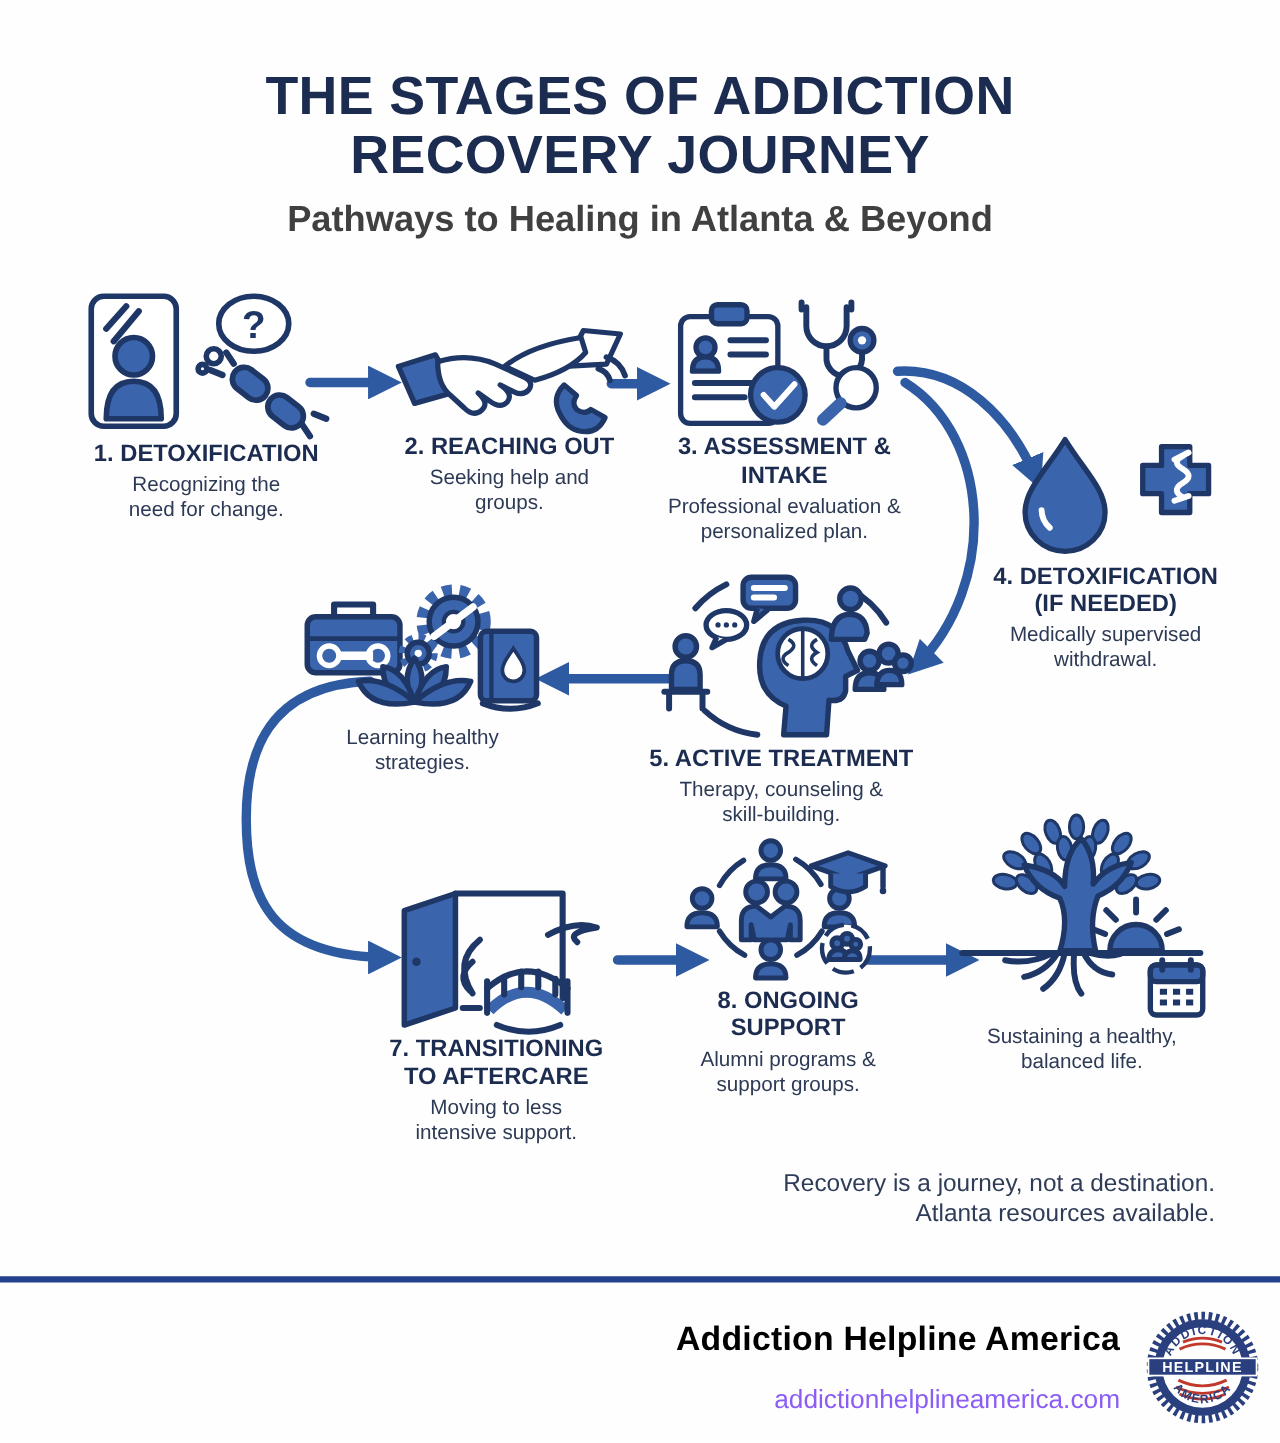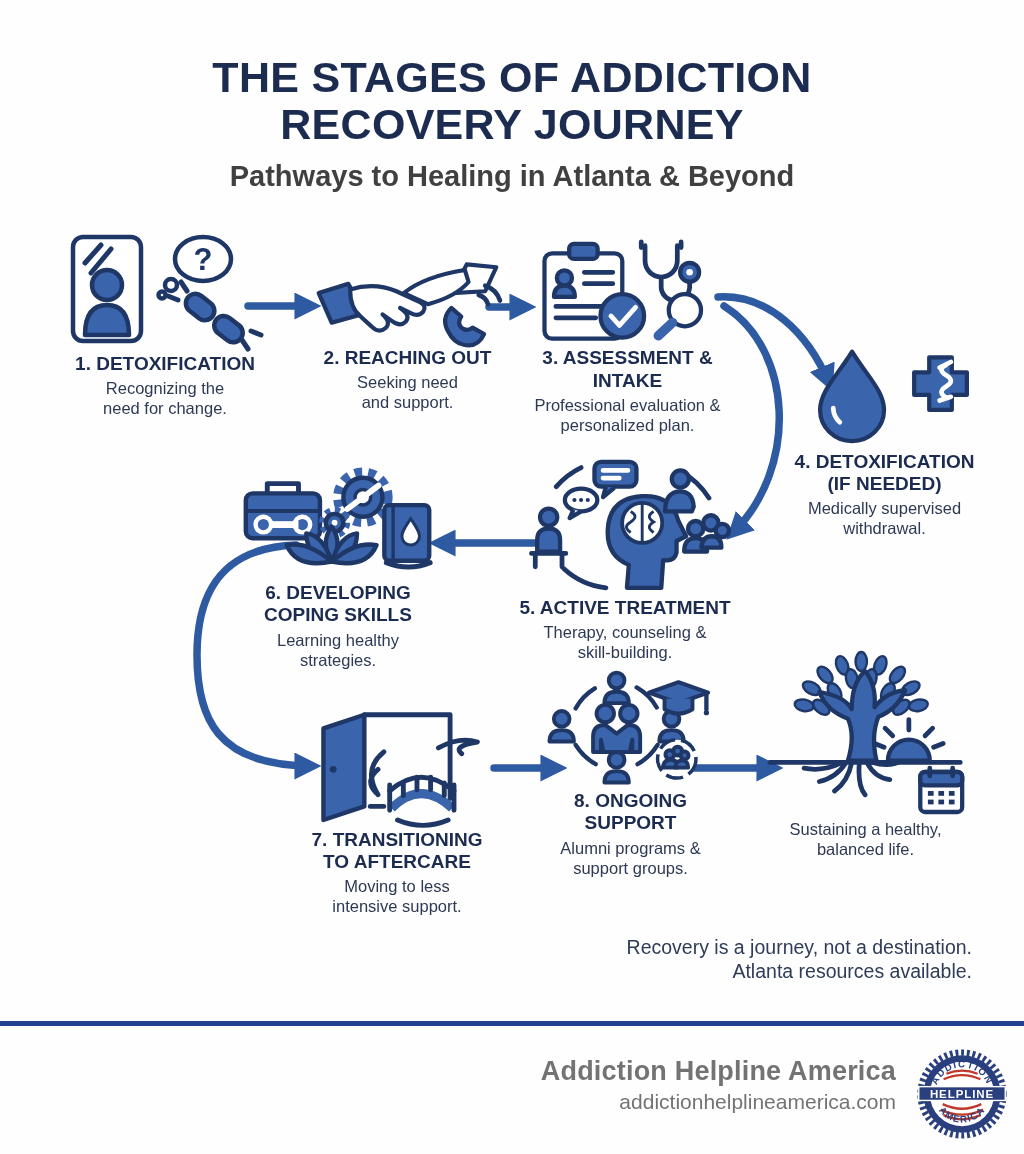--- a/index.html
+++ b/index.html
@@ -19,22 +19,22 @@
   .stage-desc { font-size:16.5px; color:#2d3a55; line-height:1.22; margin:3px auto 0; }
   .st { fill:none; stroke:#1e3766; stroke-width:5; stroke-linecap:round; stroke-linejoin:round; }
   .fb { fill:#3a64ab; stroke:#1e3766; stroke-width:4.5; stroke-linejoin:round; }
   .fw { fill:#ffffff; stroke:#1e3766; stroke-width:4.5; stroke-linejoin:round; }
   .wl { fill:none; stroke:#ffffff; stroke-width:5; stroke-linecap:round; stroke-linejoin:round; }
   .connectors { position:absolute; left:0; top:0; width:1024px; height:1154px; pointer-events:none; }
   .note { position:absolute; right:52px; top:936px; text-align:right;
     font-size:19.5px; color:#2e3c58; line-height:1.22; }
   .divider { position:absolute; left:0; top:1021px; width:100%; height:5px; background:#24418f; }
   .brand { position:absolute; right:128px; top:1056px; text-align:right; }
-  .brand-name { font-size:27px; font-weight:bold; color:#737373; letter-spacing:.2px; }
-  .brand-url  { font-size:21px; color:#737373; margin-top:3px; }
+  .brand-name { font-size:27px; font-weight:bold; color:#000000; letter-spacing:.2px; }
+  .brand-url  { font-size:21px; color:#8b5cf6; margin-top:21px; }
   .badge-wrap { position:absolute; left:916px; top:1048px; width:92px; height:92px; }
 </style>
 </head>
 <body>
 
 <div class="canvas">
 
   <div class="title">
     <div>THE STAGES OF ADDICTION</div>
     <div>RECOVERY JOURNEY</div>
@@ -92,21 +92,21 @@
         <path d="M162 27 Q118 34 96 52 L122 64 Q152 56 166 40 Z" class="fw"></path>
         <path d="M38 48 Q64 40 88 50 L114 62 Q121 66 117 72 Q112 78 104 74 L92 68 Q104 76 98 83 Q92 89 83 82 L73 75 Q83 84 76 90 Q69 96 61 88 L49 77 Q38 68 38 48 Z" class="fw"></path>
       </g>
       <g>
         <path d="M142 90 q-5 -15 8 -24 l9 11 q-6 6 -2 12 q6 6 12 2 l11 9 q-9 13 -23 8 q-11 -4 -15 -18 Z" class="fb" transform="rotate(-10 160 82)"></path>
         <path d="M177 54 a15 15 0 0 1 10 10" class="st" stroke-width="4.5"></path>
         <path d="M184 44 a25 25 0 0 1 16 16" class="st" stroke-width="4.5"></path>
       </g>
     </svg>
     <div class="stage-title"><span>2.</span> <span>REACHING OUT</span></div>
-    <div class="stage-desc" style="max-width:132px;">Seeking need and support.</div>
+    <div class="stage-desc" style="max-width:132px;">Seeking help and groups.</div>
   </div>
 
   <div class="stage" style="left:525px; top:240px; width:205px;">
     <svg class="ic" width="185" viewBox="0 0 195 108">
       <g>
         <rect x="10" y="14" width="82" height="90" rx="8" class="fw" stroke-width="6"></rect>
         <rect x="36" y="4" width="30" height="16" rx="5" class="fb"></rect>
         <circle cx="31" cy="40" r="8" class="fb" stroke-width="3.5"></circle>
         <path d="M20 60 Q20 48 31 48 Q42 48 42 60 Z" class="fb" stroke-width="3.5"></path>
         <path d="M52 34 H82 M52 46 H82 M22 70 H82 M22 82 H64" class="st" stroke-width="4"></path>
@@ -211,21 +211,20 @@
         <path d="M50 79 q22 -4 46 17 q-36 7 -46 -17 Z" class="fb" stroke-width="4"></path>
         <path d="M142 79 q-22 -4 -46 17 q36 7 46 -17 Z" class="fb" stroke-width="4"></path>
       </g>
       <g>
         <path d="M152 97 q23 9 45 0" class="st" stroke-width="5"></path>
         <rect x="150" y="38" width="46" height="57" rx="5" class="fb" stroke-width="5"></rect>
         <line x1="159" y1="38" x2="159" y2="95" stroke="#1e3766" stroke-width="3.5"></line>
         <path d="M177 52 c6 9 9 13 9 18 a9 9 0 0 1 -18 0 c0 -5 3 -9 9 -18 Z" fill="#ffffff" stroke="#1e3766" stroke-width="3"></path>
       </g>
     </svg>
-    <div class="stage-title"><span>6.</span> <span>DEVELOPING COPING SKILLS</span></div>
     <div class="stage-desc" style="max-width:150px;">Learning healthy strategies.</div>
   </div>
 
   <div class="stage" style="left:302px; top:707px; width:190px;">
     <svg class="ic" width="190" viewBox="0 0 195 120">
       <g>
         <path d="M64 8 H152 V94" class="st" stroke-width="6"></path>
         <path d="M64 8 L22 22 V116 L64 102 Z" class="fb" stroke-width="5"></path>
         <circle cx="32" cy="64" r="3.5" fill="#1e3766"></circle>
         <path d="M70 102 h14" class="st" stroke-width="5"></path>

